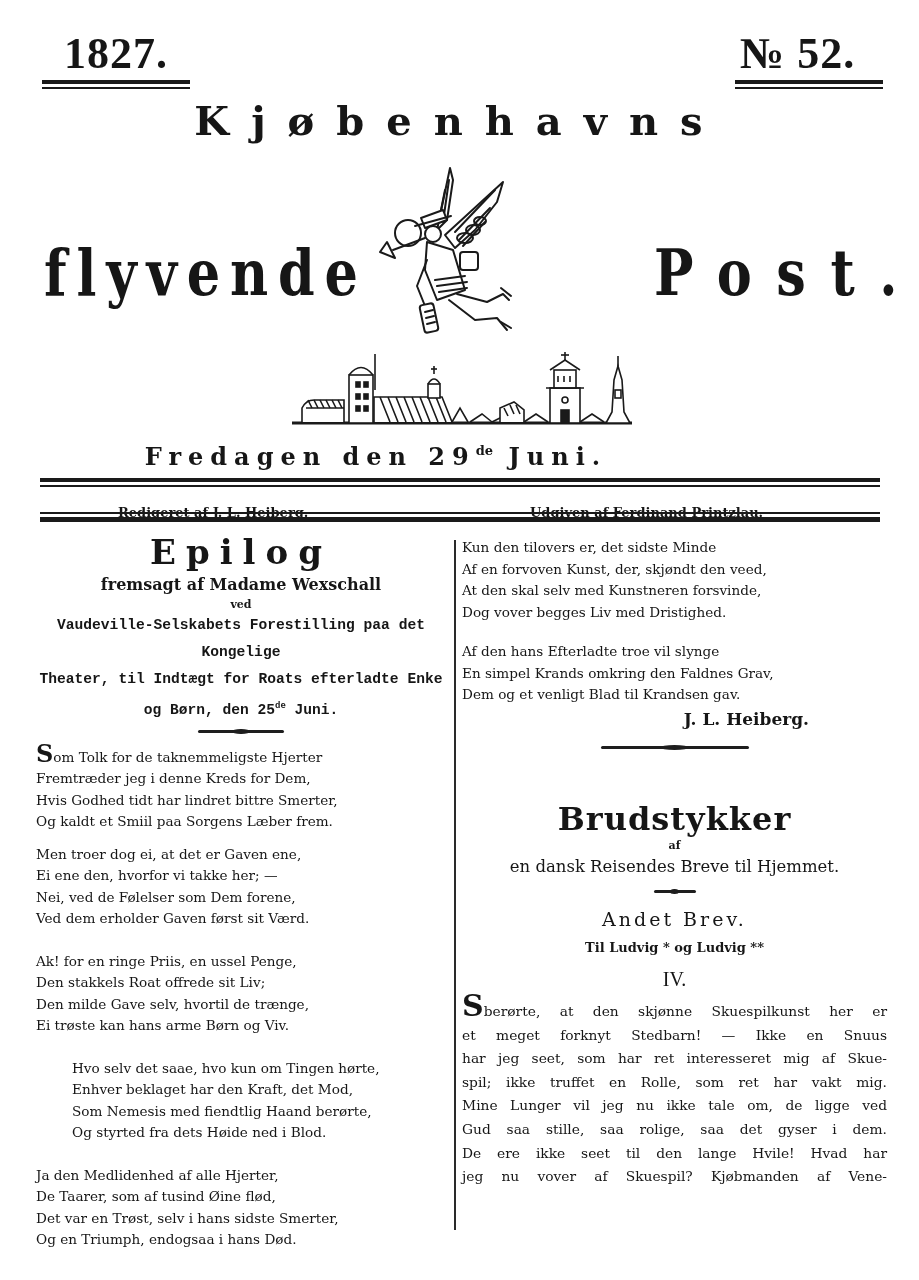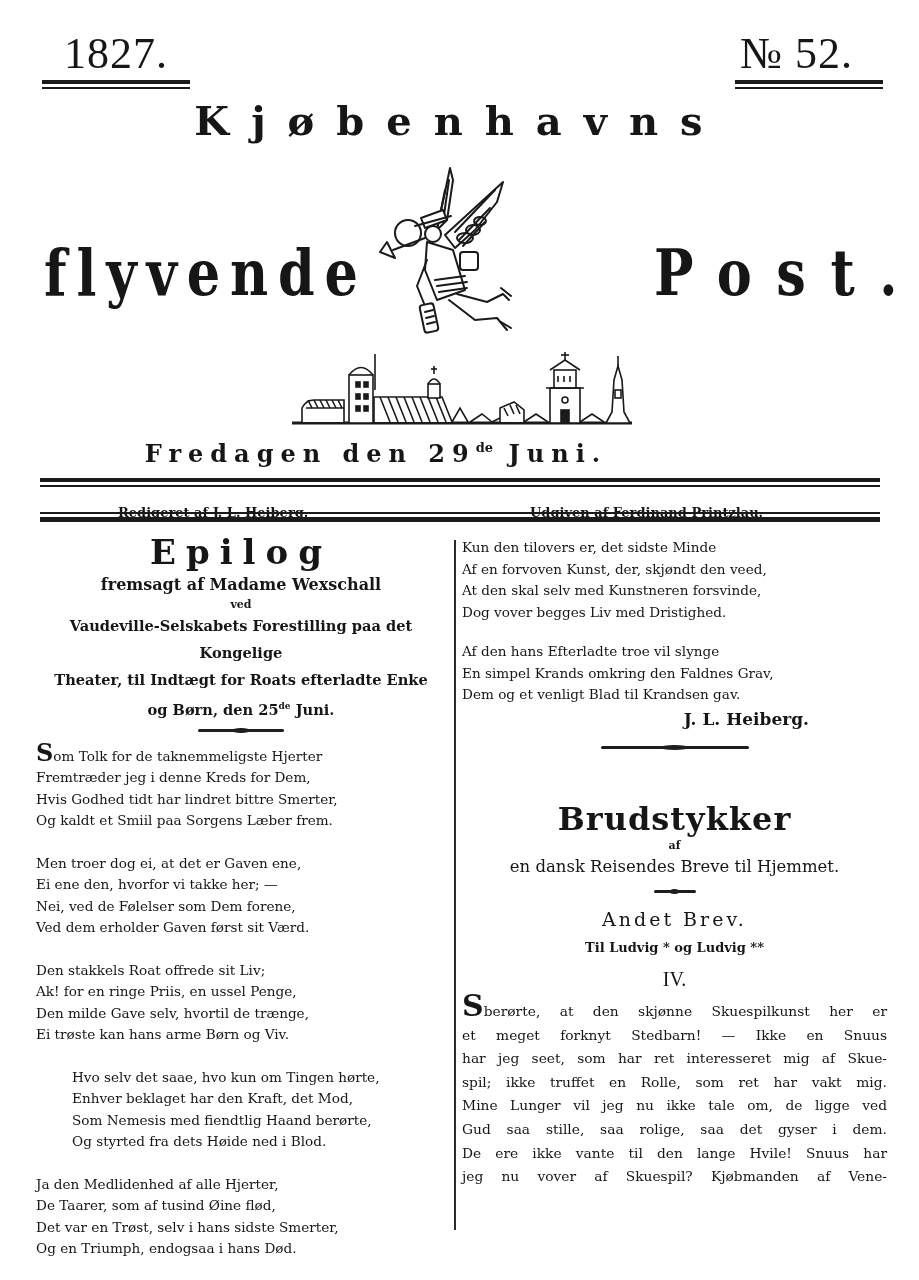--- a/index.html
+++ b/index.html
@@ -4,20 +4,21 @@
 <style>
   html, body { margin: 0; padding: 0; background: #ffffff; }
   body {
     width: 919px; height: 1280px; position: relative; overflow: hidden;
     font-family: "DejaVu Serif", serif; color: #161616;
   }
   .abs { position: absolute; }
   .year, .issue {
     top: 30px; font-family: "Liberation Serif", serif; font-size: 44px; line-height: 48px;
     letter-spacing: 1px;
+    font-weight: bold;
   }
   .year { left: 64px; }
   .issue { left: 740px; }
   .double-rule { height: 11px; }
   .double-rule::before, .double-rule::after {
     content: ""; position: absolute; left: 0; right: 0; background: #1a1a1a;
   }
   .double-rule::before { top: 0; height: 4px; }
   .double-rule::after { top: 7px; height: 2px; }
   .double-rule.inv::before { top: 0; height: 2px; }
@@ -34,41 +35,41 @@
   }
   .masthead-2 { left: 44px; letter-spacing: 12px; }
   .masthead-3 { left: 654px; letter-spacing: 30px; }
 
   .angel { left: 325px; top: 160px; width: 230px; height: 200px; }
   .skyline { left: 292px; top: 350px; width: 340px; height: 78px; }
 
   .date-line {
     left: 0; width: 752px; top: 434px; text-align: center;
     font-family: "DejaVu Serif", serif; font-weight: bold; font-size: 24px;
-    letter-spacing: 7px; line-height: 27px;
+    letter-spacing: 7px; line-height: 33px;
   }
   .date-line sup { font-size: 13px; letter-spacing: 0; vertical-align: 10px; }
 
   .credits {
     top: 504px; font-family: "DejaVu Serif", serif; font-weight: bold; font-size: 13px;
     line-height: 18px;
   }
 
   .col-left { left: 36px; width: 410px; }
   .col-right { left: 462px; width: 425px; }
   .col-divider { left: 454px; top: 540px; width: 2px; height: 690px; background: #2a2a2a; }
 
   .center { text-align: center; }
   .title-big {
     font-family: "DejaVu Serif", serif; font-weight: bold; font-size: 34px;
     letter-spacing: 10px; line-height: 40px;
   }
   .sub-bold { font-family: "DejaVu Serif", serif; font-weight: bold; font-size: 15.5px; line-height: 24px; }
   .tiny { font-size: 11px; line-height: 14px; font-weight: bold; }
-  .sub-wide { font-weight: bold; font-size: 14.6px; line-height: 27px; }
+  .sub-wide { font-weight: bold; font-size: 14.6px; line-height: 27px; font-family: Liberation Mono, monospace; }
 
   .flourish {
     height: 3px; background: #1e1e1e; border-radius: 2px; margin: 0 auto;
     position: relative;
   }
   .flourish::after {
     content: ""; position: absolute; left: 40%; width: 20%; top: -1px; height: 5px;
     background: #1e1e1e; border-radius: 50%;
   }
 
@@ -198,35 +199,35 @@
   <div class="center title-big">Epilog</div>
   <div class="center sub-bold" style="font-size:16px; line-height:26px;">fremsagt af Madame Wexschall</div>
   <div class="center tiny">ved</div>
   <div class="center sub-wide">Vaudeville-Selskabets Forestilling paa det Kongelige</div>
   <div class="center sub-wide">Theater, til Indtægt for Roats efterladte Enke</div>
   <div class="center sub-wide">
     <span>og Børn, den 25</span><sup style="font-size:9px;">de</sup><span> Juni.</span>
   </div>
   <div class="flourish" style="width:86px; margin-top:6px; margin-bottom:12px;"></div>
 
-  <div class="stanza" style="margin-bottom:21px;">
+  <div class="stanza" style="margin-bottom:11px;">
     <p class="verse"><span class="dropcap">S</span><span>om Tolk for de taknemmeligste Hjerter</span></p>
     <p class="verse">Fremtræder jeg i denne Kreds for Dem,</p>
     <p class="verse">Hvis Godhed tidt har lindret bittre Smerter,</p>
     <p class="verse">Og kaldt et Smiil paa Sorgens Læber frem.</p>
   </div>
   <div class="stanza" style="margin-bottom:21px;">
     <p class="verse">Men troer dog ei, at det er Gaven ene,</p>
     <p class="verse">Ei ene den, hvorfor vi takke her; —</p>
     <p class="verse">Nei, ved de Følelser som Dem forene,</p>
     <p class="verse">Ved dem erholder Gaven først sit Værd.</p>
   </div>
   <div class="stanza" style="margin-bottom:21px;">
+    <p class="verse">Ak! for en ringe Priis, en ussel Penge,</p>
     <p class="verse">Den stakkels Roat offrede sit Liv;</p>
-    <p class="verse">Ak! for en ringe Priis, en ussel Penge,</p>
     <p class="verse">Den milde Gave selv, hvortil de trænge,</p>
     <p class="verse">Ei trøste kan hans arme Børn og Viv.</p>
   </div>
   <div class="stanza" style="margin-bottom:21px;margin-left:36px;">
     <p class="verse">Hvo selv det saae, hvo kun om Tingen hørte,</p>
     <p class="verse">Enhver beklaget har den Kraft, det Mod,</p>
     <p class="verse">Som Nemesis med fiendtlig Haand berørte,</p>
     <p class="verse">Og styrted fra dets Høide ned i Blod.</p>
   </div>
   <div class="stanza">
@@ -262,16 +263,16 @@
   <div class="center til-ludvig" style="margin-top:4px;">Til Ludvig * og Ludvig **</div>
   <div class="center roman" style="margin-top:6px;">IV.</div>
 
   <div style="margin-top:4px;">
     <p class="prose"><span class="dropcap" style="font-size:30px;">S</span><span>berørte, at den skjønne Skuespilkunst her er</span></p>
     <p class="prose">et meget forknyt Stedbarn! — Ikke en Snuus</p>
     <p class="prose">har jeg seet, som har ret interesseret mig af Skue-</p>
     <p class="prose">spil; ikke truffet en Rolle, som ret har vakt mig.</p>
     <p class="prose">Mine Lunger vil jeg nu ikke tale om, de ligge ved</p>
     <p class="prose">Gud saa stille, saa rolige, saa det gyser i dem.</p>
-    <p class="prose">De ere ikke vante til den lange Hvile! Snuus har</p>
+    <p class="prose">De ere ikke seet til den lange Hvile! Hvad har</p>
     <p class="prose">jeg nu vover af Skuespil? Kjøbmanden af Vene-</p>
   </div>
 </div>
 
 </body></html>

